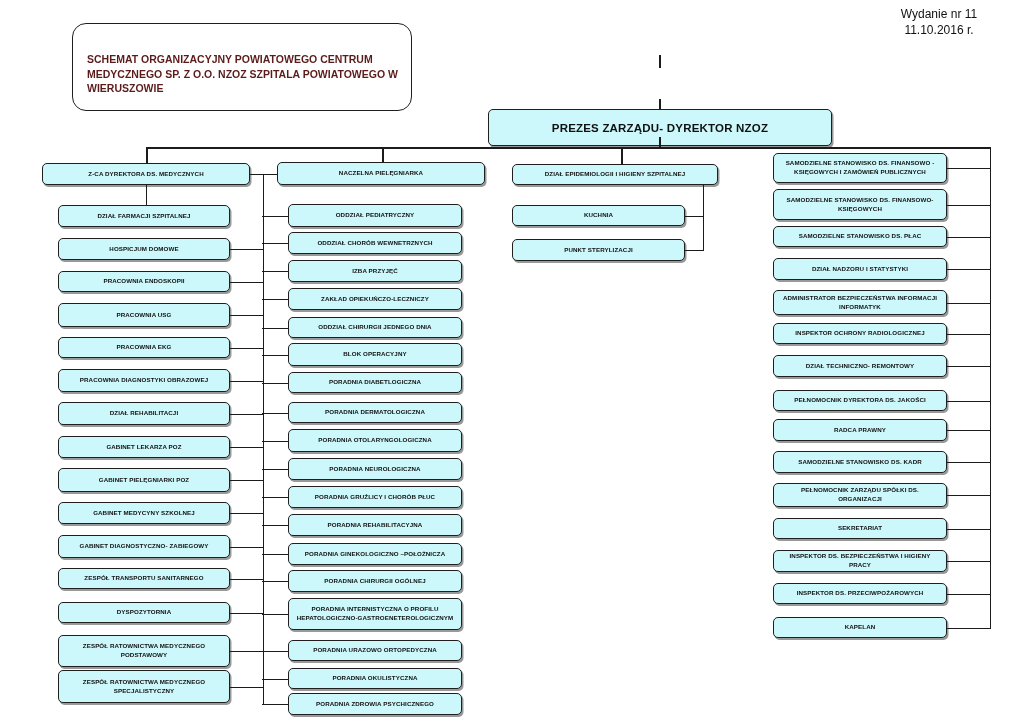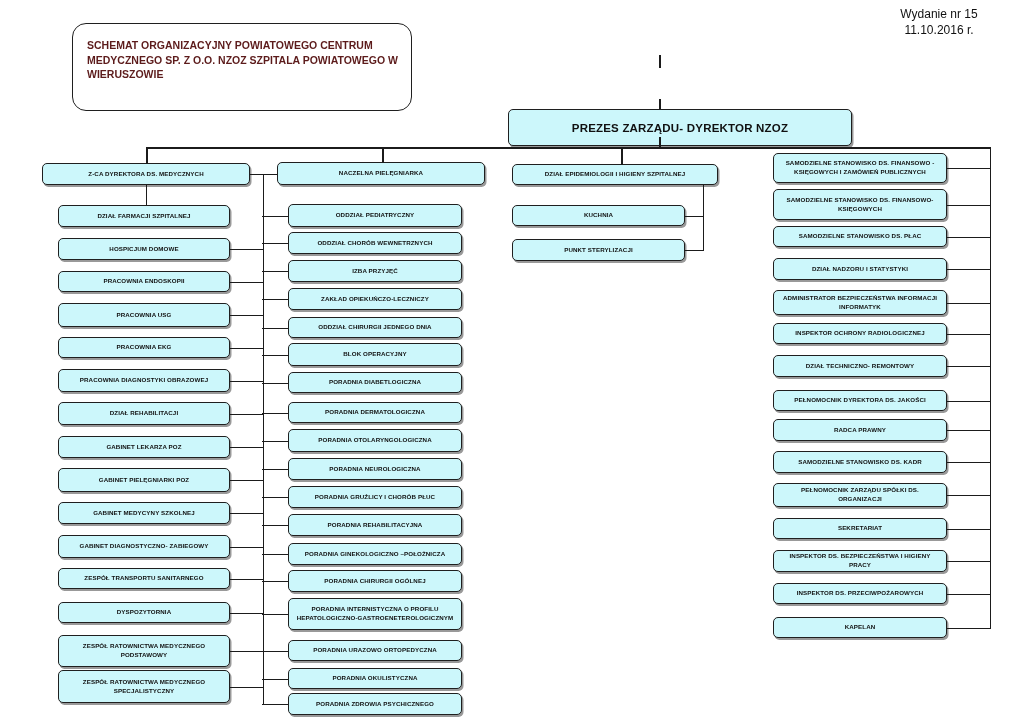--- a/index.html
+++ b/index.html
@@ -15,46 +15,46 @@
     box-shadow:1.5px 2px 0 rgba(70,70,70,.55);
     display:flex;align-items:center;justify-content:center;
     text-align:center;font-weight:bold;color:#101010;
     padding:1px 5px;
   }
   .small{font-size:6.2px;line-height:1.45;letter-spacing:.1px;}
   .topbox{font-size:11.5px;letter-spacing:.2px;}
   .titlebox{
     position:absolute;box-sizing:border-box;background:#fff;
     border:1.8px solid #1f1f1f;border-radius:14px;
-    padding:14px 14px;
+    padding:28px 14px;
   }
   .titletext{
     font-size:10.5px;font-weight:bold;line-height:1.4;
     color:var(--title-color,#5c1b1b);width:312px;
   }
   .edition{
     position:absolute;text-align:center;font-size:12px;line-height:1.3;color:#111;
   }
   .line{position:absolute;background:var(--line-color,#1b1b1b);}
 </style>
 </head>
 <body>
 
 <div id="stage">
 
   <div class="titlebox" style="left:72px;top:23px;width:340px;height:88px;">
     <div class="titletext">SCHEMAT ORGANIZACYJNY POWIATOWEGO CENTRUM MEDYCZNEGO SP. Z O.O. NZOZ SZPITALA POWIATOWEGO W WIERUSZOWIE</div>
   </div>
 
   <div class="edition" style="left:880px;top:7px;width:118px;">
-    <div>Wydanie nr 15</div>
+    <div>Wydanie nr 11</div>
     <div>11.10.2016 r.</div>
   </div>
 
-  <div class="box topbox" style="left:508px;top:109px;width:344px;height:37px;">PREZES ZARZĄDU- DYREKTOR NZOZ</div>
+  <div class="box topbox" style="left:488px;top:109px;width:344px;height:37px;">PREZES ZARZĄDU- DYREKTOR NZOZ</div>
 
   <div class="box small" style="left:42px;top:163px;width:208px;height:22px;">Z-CA DYREKTORA DS. MEDYCZNYCH</div>
   <div class="box small" style="left:277px;top:162px;width:208px;height:23px;">NACZELNA PIELĘGNIARKA</div>
   <div class="box small" style="left:512px;top:164px;width:206px;height:21px;">DZIAŁ EPIDEMIOLOGII I HIGIENY SZPITALNEJ</div>
 
   <div id="nodes">
       <div class="box small" style="left: 58px; top: 205px; width: 172px; height: 22px;">DZIAŁ FARMACJI SZPITALNEJ</div>
       <div class="box small" style="left: 58px; top: 238px; width: 172px; height: 22px;">HOSPICJUM DOMOWE</div>
       <div class="box small" style="left: 58px; top: 271px; width: 172px; height: 21px;">PRACOWNIA ENDOSKOPII</div>
       <div class="box small" style="left: 58px; top: 303px; width: 172px; height: 24px;">PRACOWNIA USG</div>

